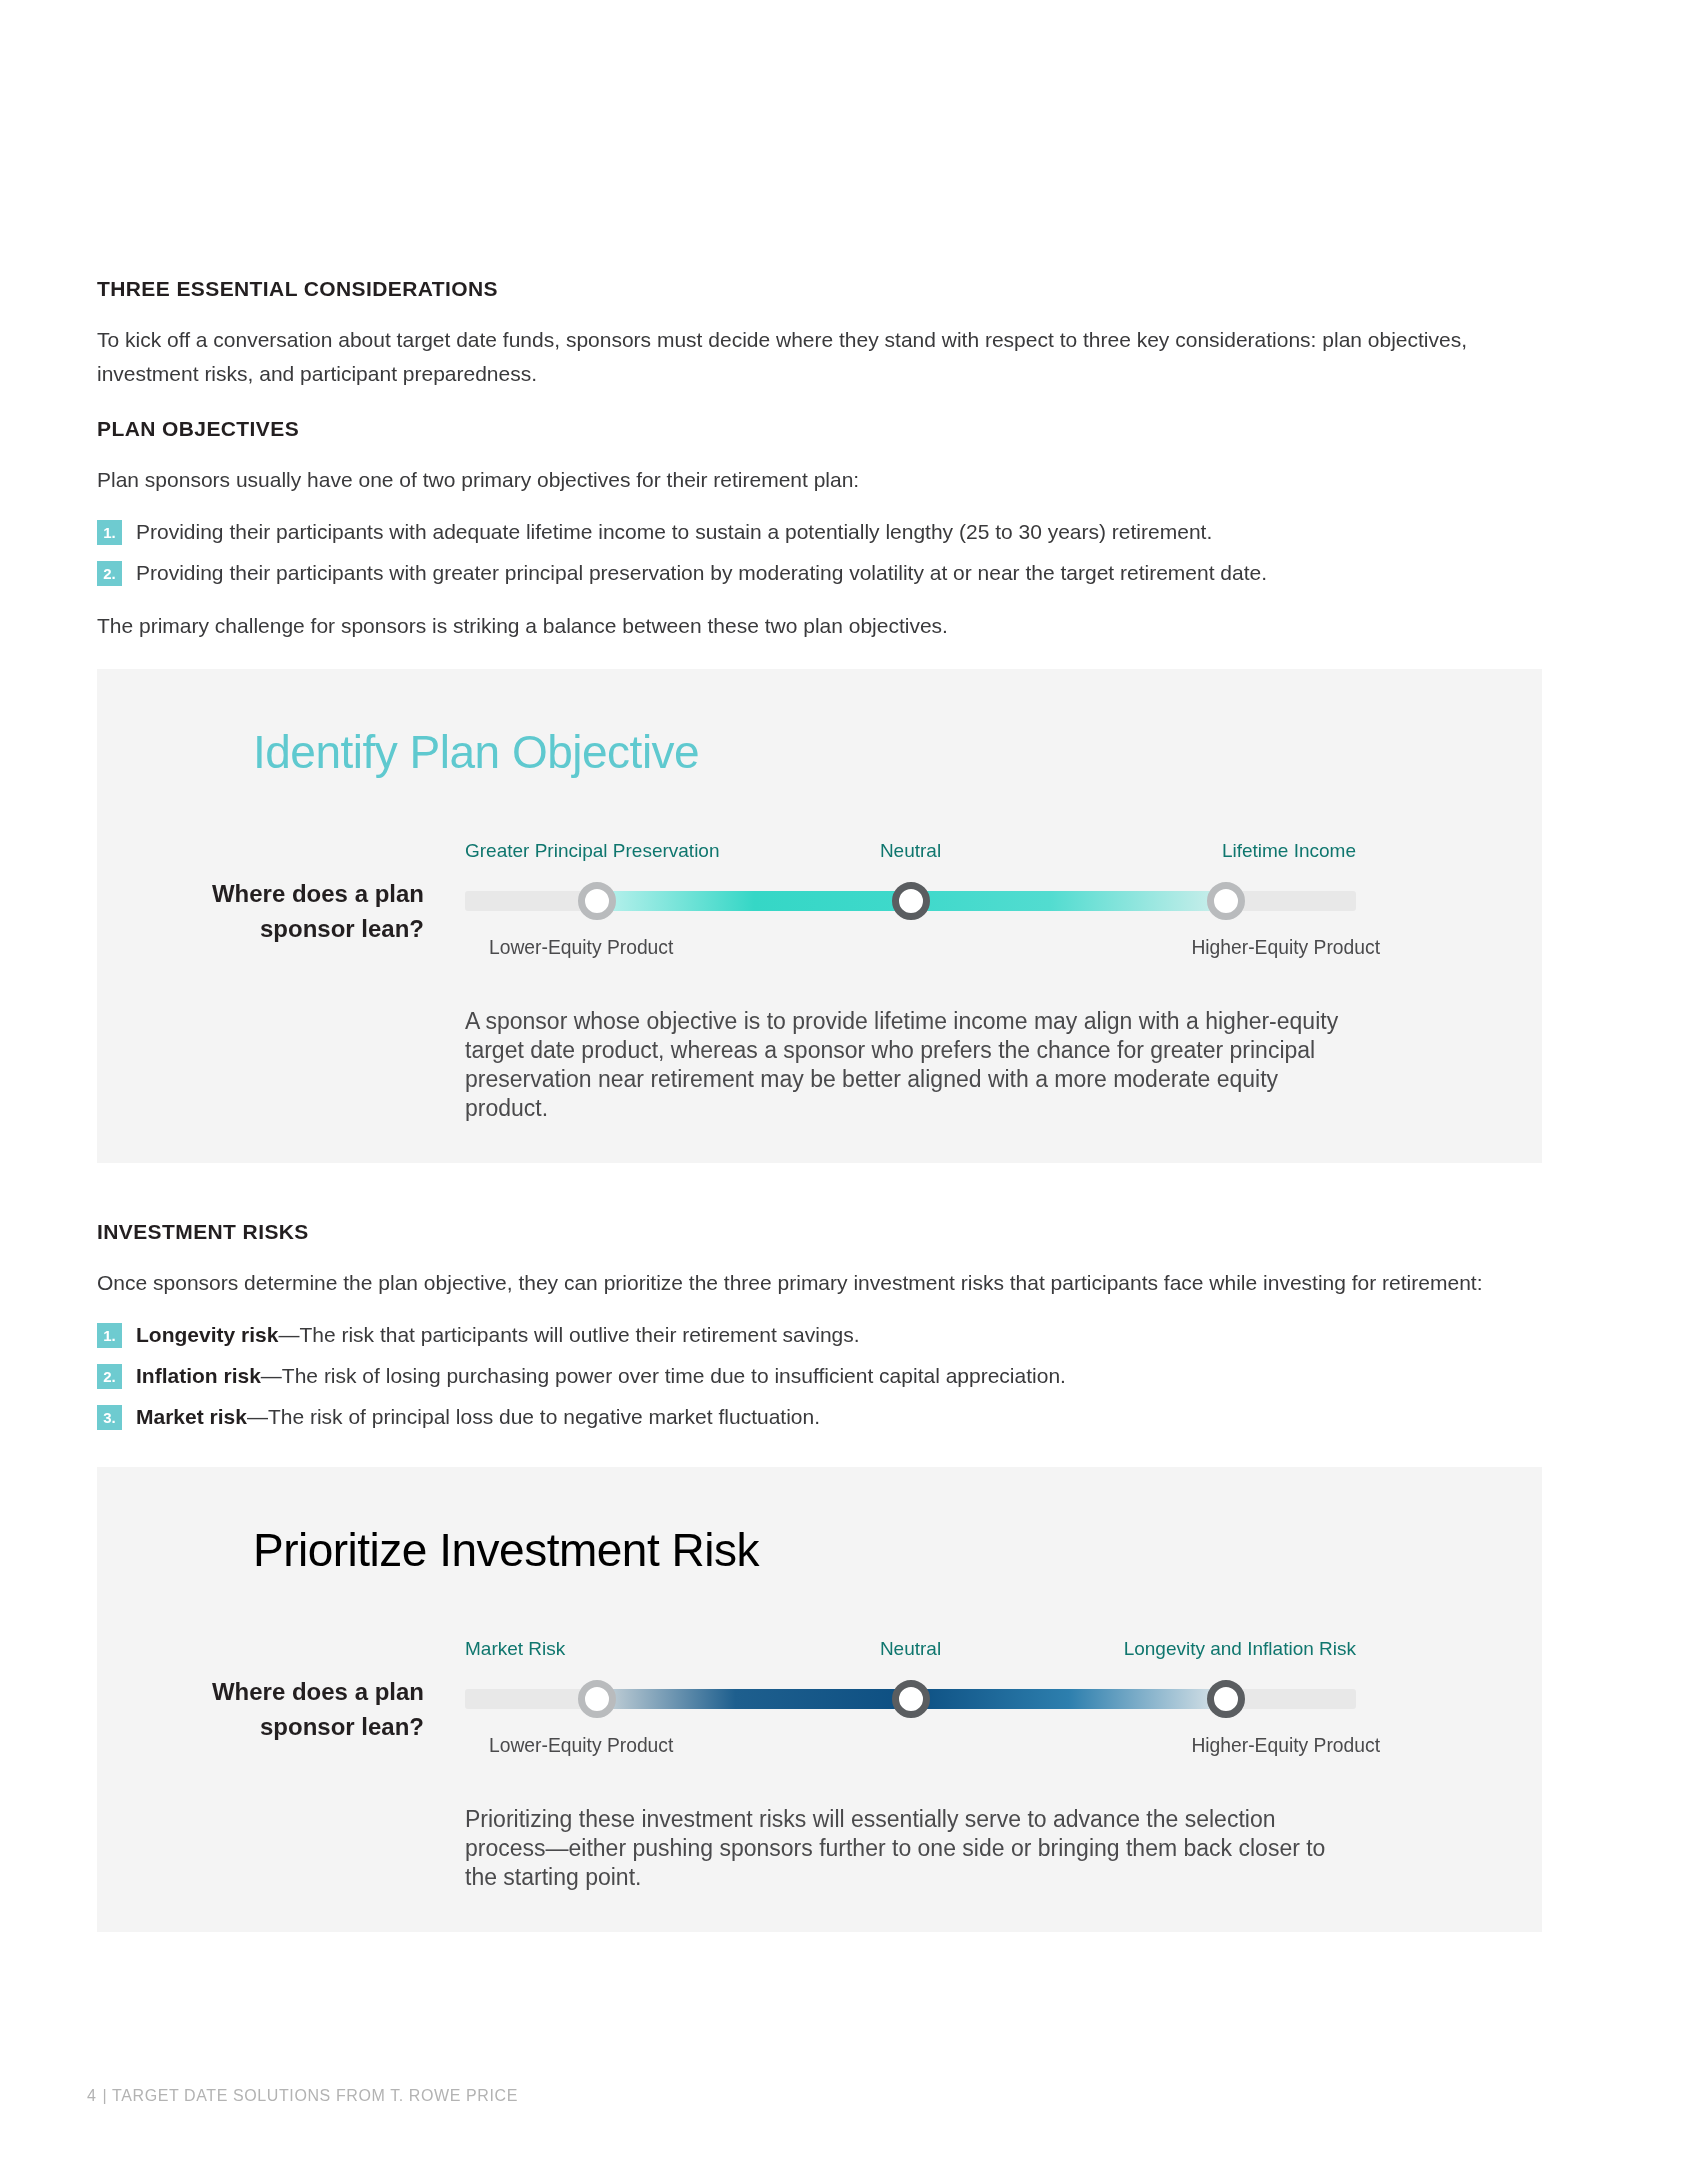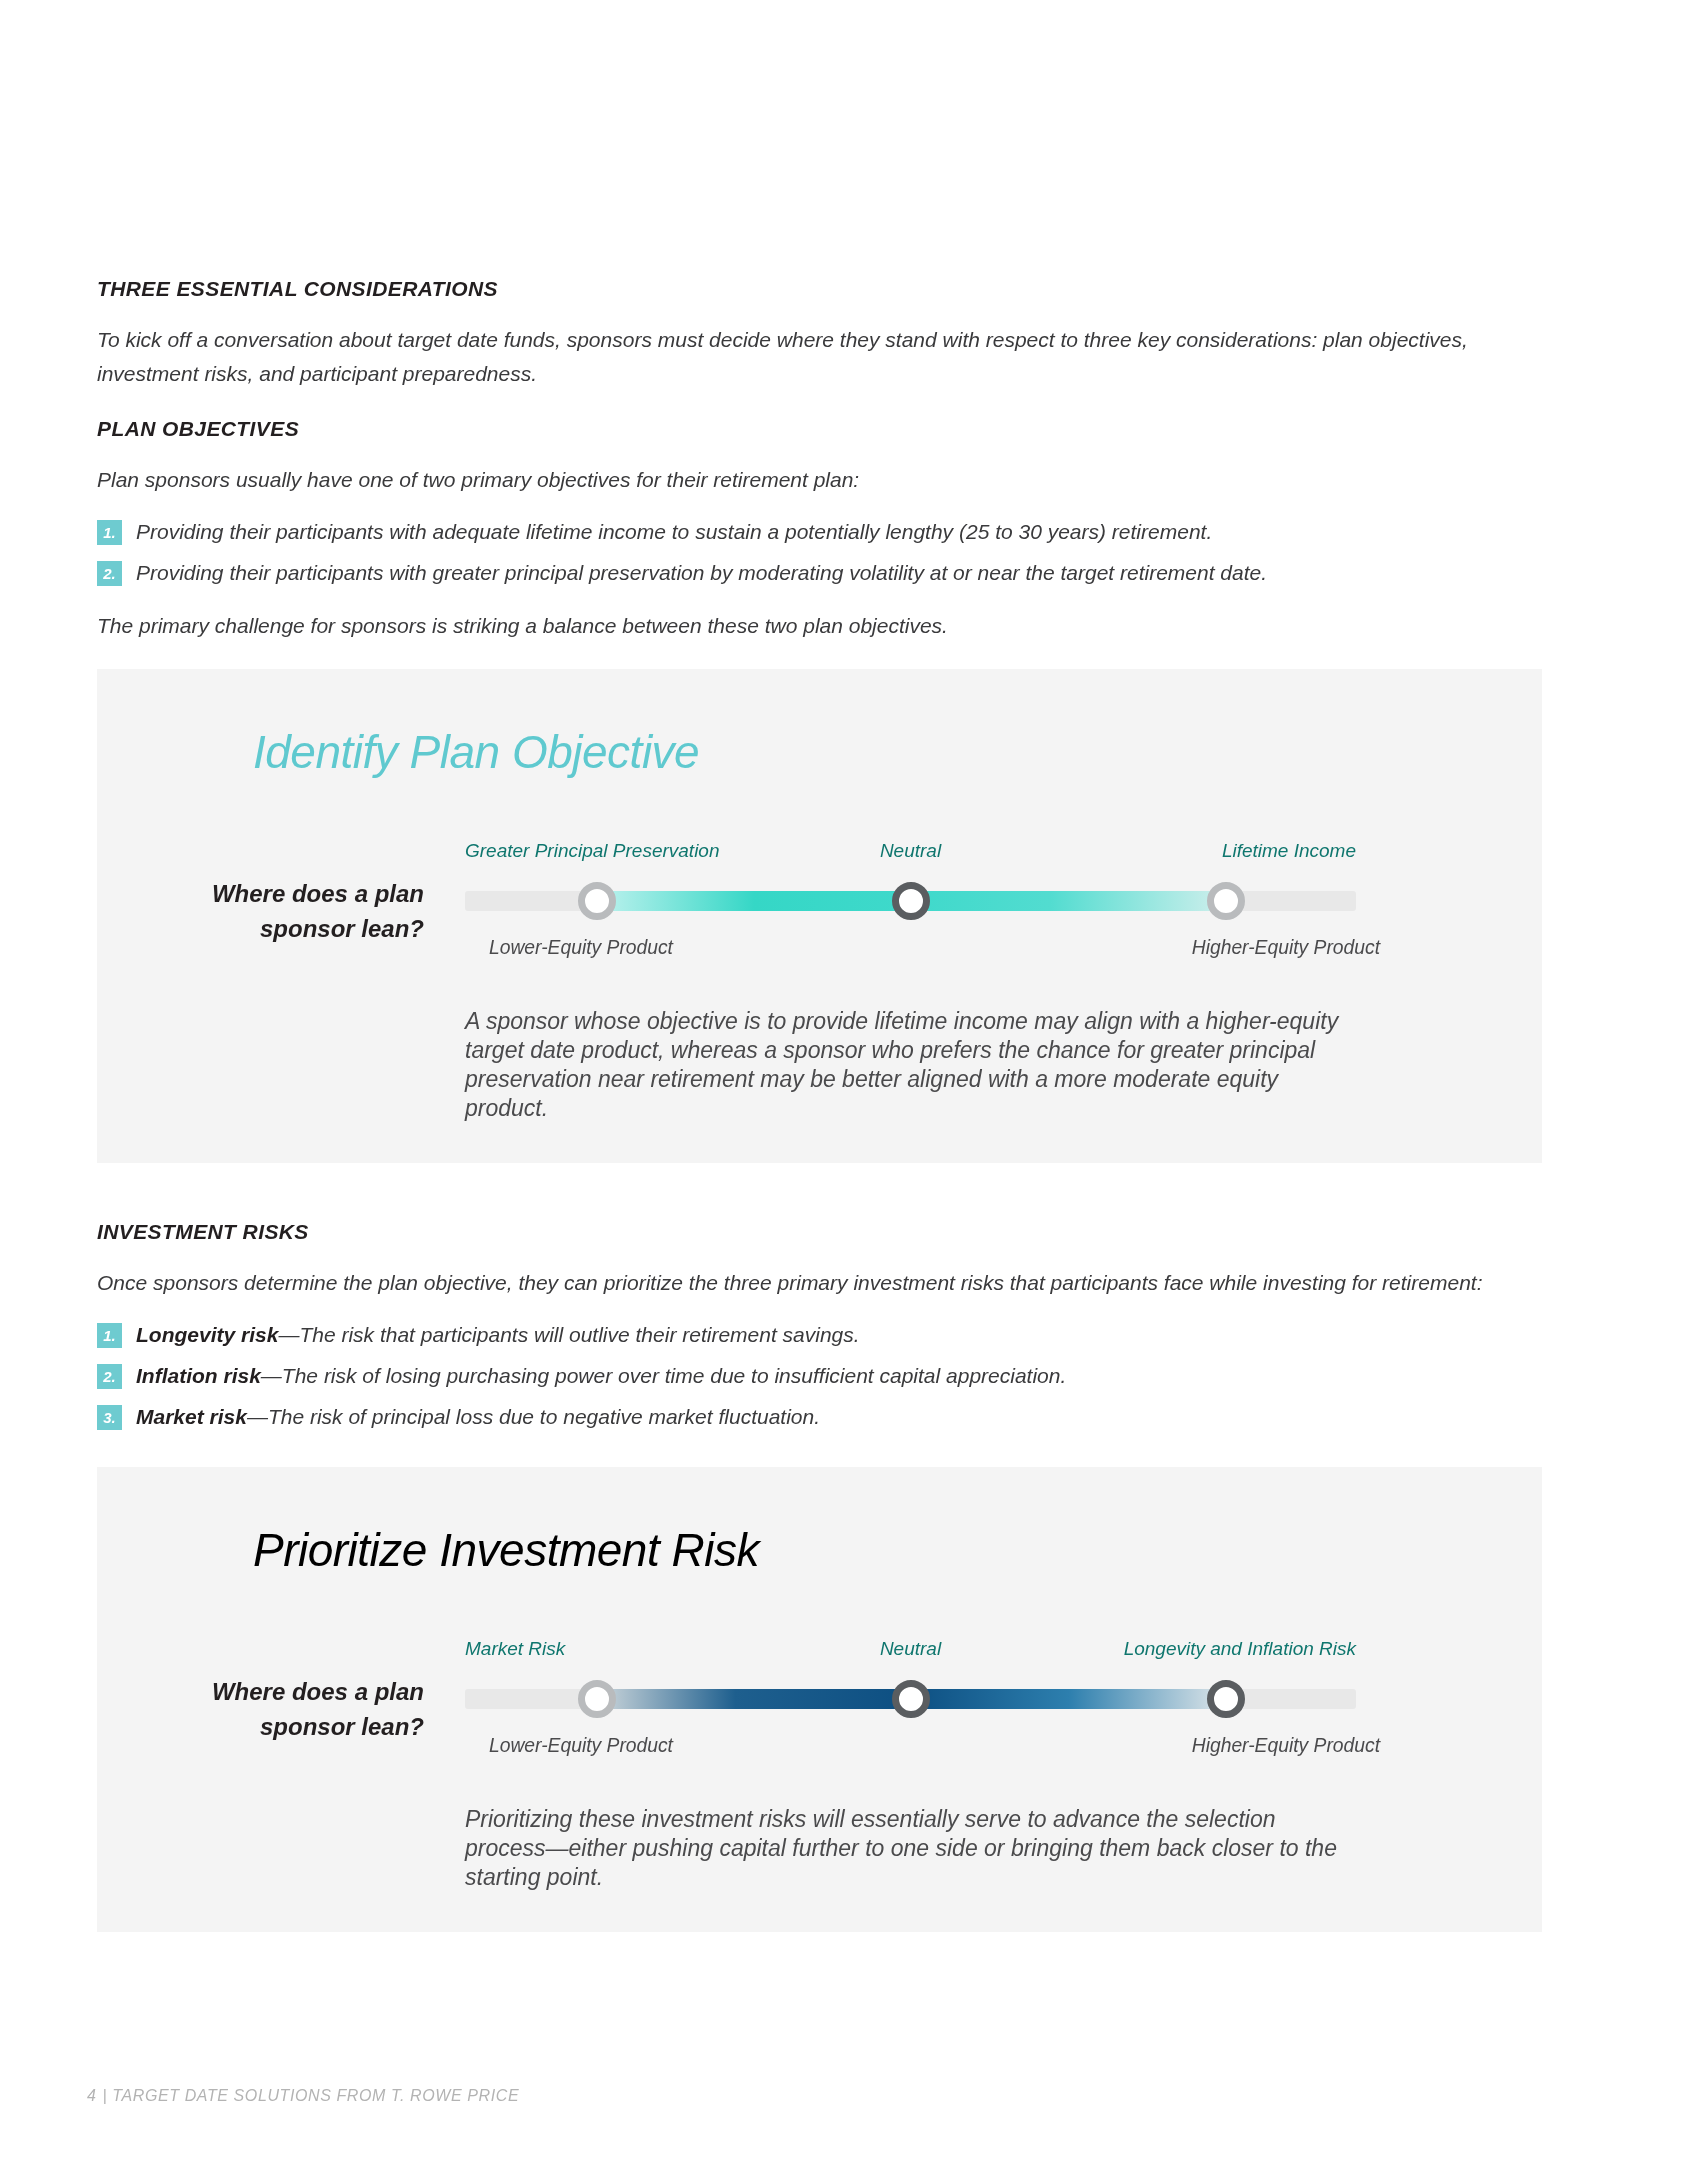--- a/index.html
+++ b/index.html
@@ -14,21 +14,20 @@
     color: #231f20;
     position: relative;
     overflow: hidden;
   }
   .page {
     position: absolute;
     left: 0; top: 0;
     width: 1390px;
     height: 2178px;
     background: #ffffff;
-    font-style: italic;
   }
   .content {
     position: absolute;
     left: 97px;
     top: 277px;
     width: 1445px;
   }
 
   h2.section-head {
     font-size: 21px;
@@ -303,21 +302,21 @@
           <div class="knob dark knob-mid"></div>
           <div class="knob dark knob-right"></div>
         </div>
 
         <div class="axis-sub">
           <span class="lbl-left">Lower-Equity Product</span>
           <span class="lbl-right">Higher-Equity Product</span>
         </div>
       </div>
 
-      <div class="fig-caption">Prioritizing these investment risks will essentially serve to advance the selection process—either pushing capital further to one side or bringing them back closer to the starting point.</div>
+      <div class="fig-caption">Prioritizing these investment risks will essentially serve to advance the selection process—either pushing sponsors further to one side or bringing them back closer to the starting point.</div>
     </div>
 
   </div>
 
   <div class="footer">
     <span class="pagenum">4</span><span>|</span> <span>TARGET DATE SOLUTIONS FROM T. ROWE PRICE</span>
   </div>
 </div>
 
 

